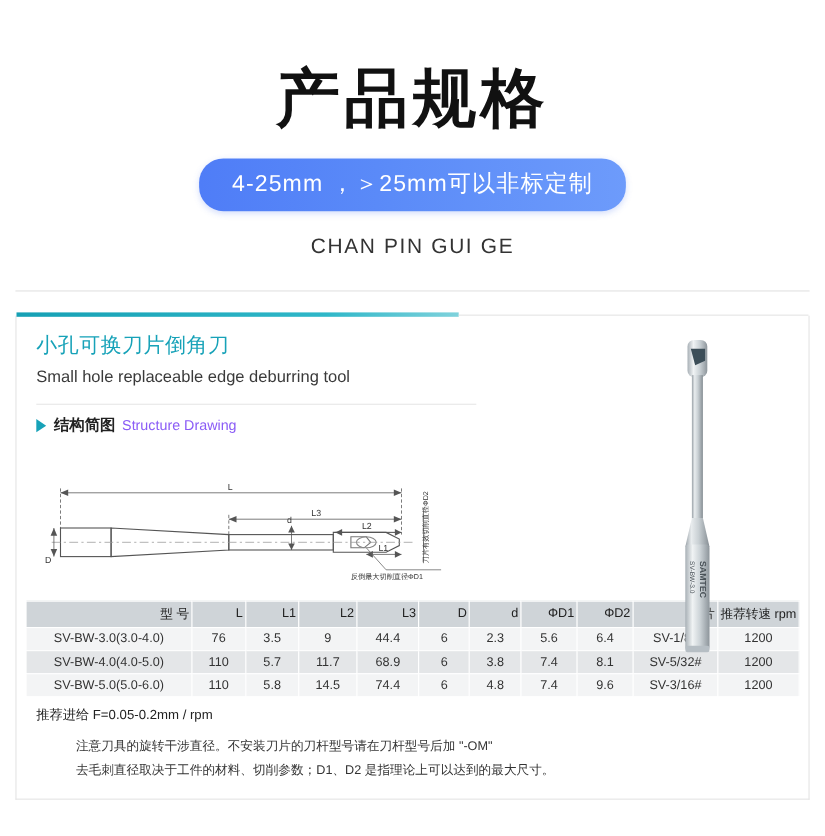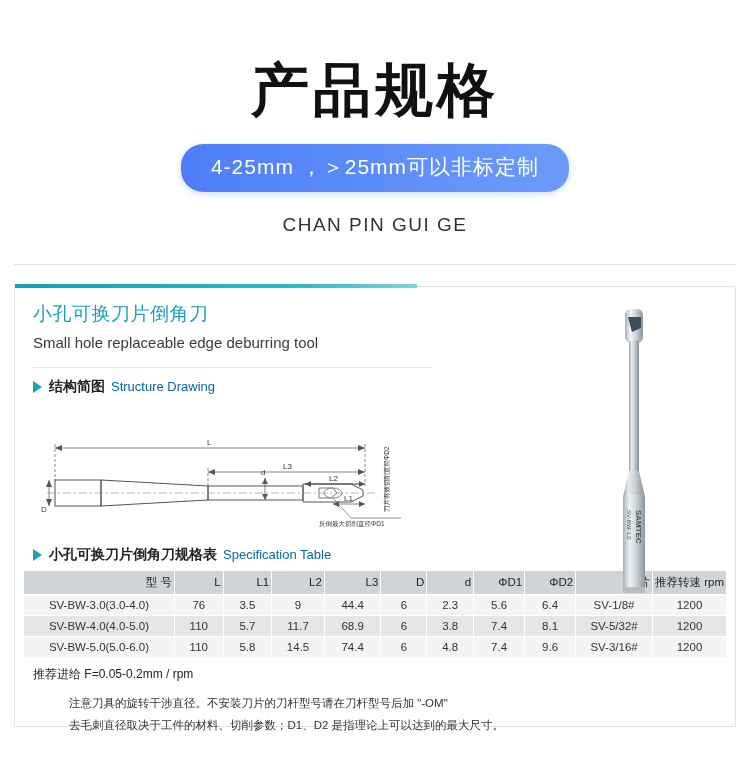--- a/index.html
+++ b/index.html
@@ -124,21 +124,21 @@
     margin-right: 7px;
   }
   .sec-cn {
     font-size: 14px;
     color: #222;
     font-weight: bold;
     margin-right: 6px;
   }
   .sec-en {
     font-size: 13px;
-    color: #0369a1;
+    color: #8b5cf6;
   }
 
   
   .drawing {
     position: relative;
     margin-left: 18px;
     margin-top: 4px;
     width: 400px;
     height: 140px;
   }
@@ -336,25 +336,20 @@
 
         <rect x="48" y="194" width="22" height="96" rx="3" fill="url(#metal2)"></rect>
         <rect x="48" y="286" width="22" height="6" rx="2" fill="#b6bec4"></rect>
         <g transform="rotate(90 59 232)" font-family="Liberation Sans, sans-serif" fill="#4a5258">
           <text x="36" y="230" font-size="8" font-weight="bold">SAMTEC</text>
           <text x="36" y="239" font-size="6">SV-BW-3.0</text>
         </g>
       </svg>
     </div>
 
-    <div class="sec-head" style="margin-top:6px;">
-      <span class="tri"></span>
-      <span class="sec-cn">小孔可换刀片倒角刀规格表</span>
-      <span class="sec-en">Specification Table</span>
-    </div>
 
     <div class="table-wrap">
       <table class="spec">
         <thead>
           <tr>
             <th style="width:150px">型    号</th>
             <th style="width:46px">L</th>
             <th style="width:46px">L1</th>
             <th style="width:50px">L2</th>
             <th style="width:54px">L3</th>

